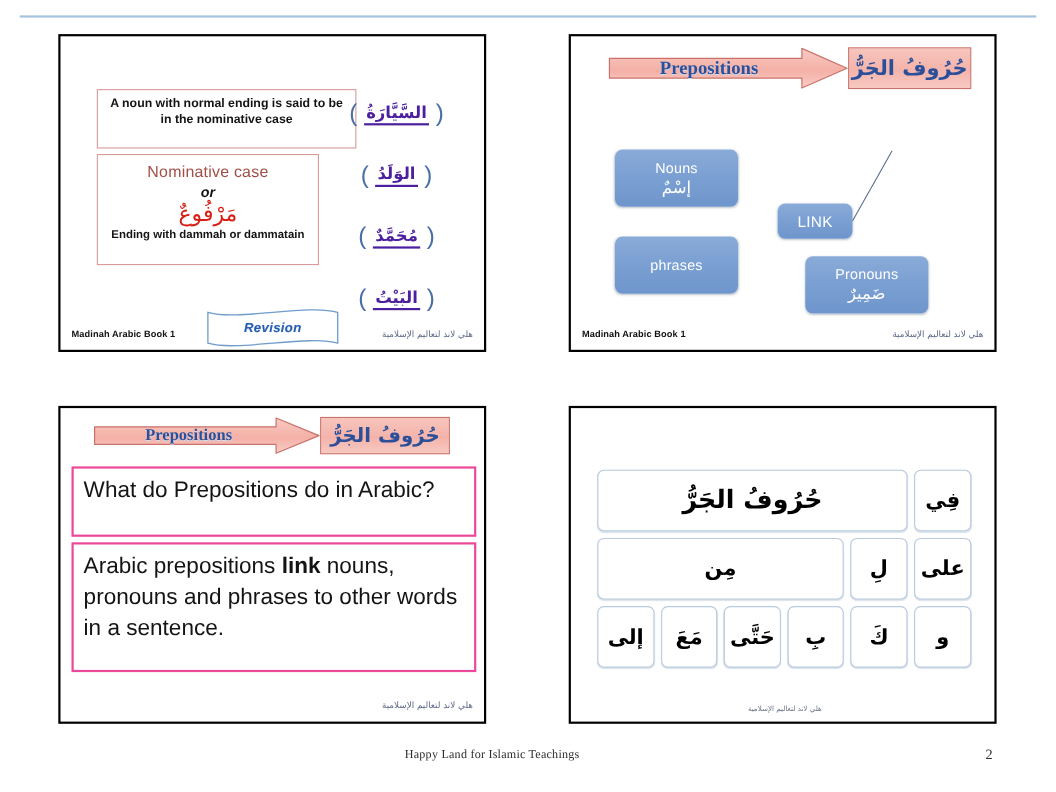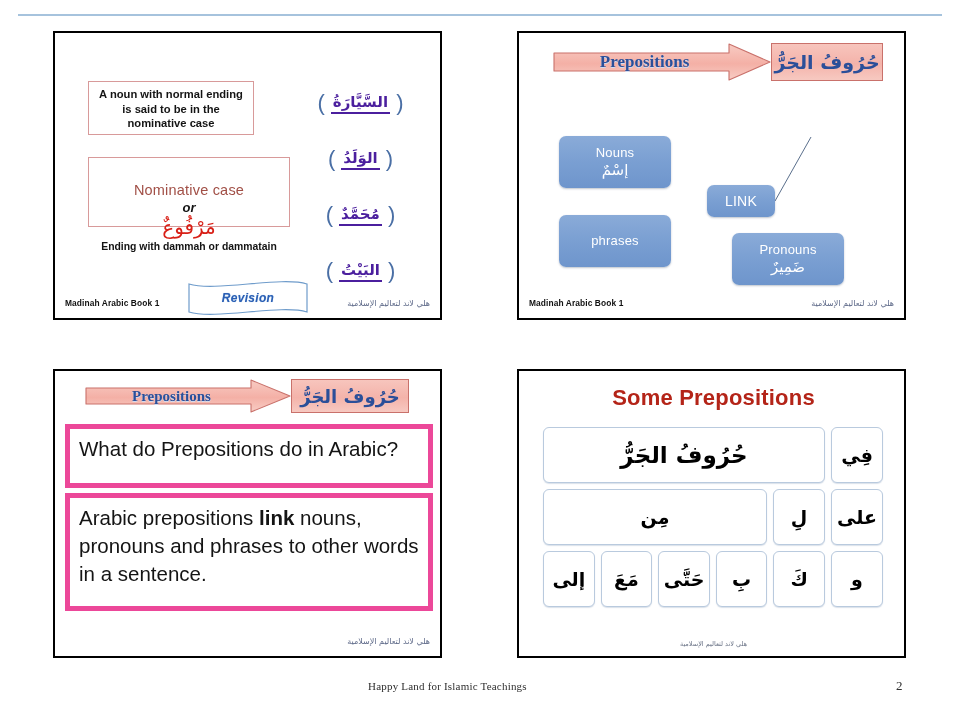--- a/index.html
+++ b/index.html
@@ -33,27 +33,27 @@
 
   
   .s1-box{
     position:absolute;
     border:1px solid #d89a9a;
     box-sizing:border-box;
     background:#fff;
     text-align:center;
   }
   #s1-box-a{
-    left:33px;top:48px;width:166px;height:54px;
+    left:33px;top:48px;width:236px;height:54px;
     padding:5px 6px 0 6px;
     font-size:11.2px;line-height:14.5px;color:#141414;font-weight:600;
   }
   #s1-box-b{
-    left:33px;top:124px;width:202px;height:70px;
-    padding:22px 6px 0 6px;
+    left:33px;top:107px;width:202px;height:101px;
+    padding:6px 6px 0 6px;
   }
   .s1-nominative{
     font-size:14.5px;color:#a14f46;letter-spacing:.2px;line-height:20px;
   }
   .s1-or{
     font-size:13px;color:#141414;font-weight:700;line-height:16px;margin-top:0px;font-style:italic;
   }
   .s1-marfoo{
     font-size:20px;color:#d81f16;line-height:23px;direction:rtl;
     font-family:"DejaVu Sans","Liberation Sans",sans-serif;
@@ -145,21 +145,21 @@
   .s2-connector{position:absolute;left:0;top:0;width:389px;height:289px;pointer-events:none;}
 
   
   #s3-header{left:10px;top:8px;}
   #s3-header .prep-arrow{width:206px;height:34px;}
   #s3-header .prep-arrow-label{font-size:15px;}
   #s3-header .prep-target{width:118px;height:34px;font-size:18px;}
 
   .s3-box{
     position:absolute;left:10px;box-sizing:border-box;
-    border:5px solid #ec4899;background:#fff;
+    border:2px solid #ec4899;background:#fff;
     padding:6px 9px;color:#141414;
     font-size:20.5px;line-height:28px;
   }
   #s3-q{top:53px;width:368px;height:64px;}
   #s3-a{top:122px;width:368px;height:118px;}
   .s3-bold{font-weight:700;}
 
   
   .s4-title{
     position:absolute;left:0;top:14px;width:389px;text-align:center;
@@ -322,21 +322,20 @@
 
     <div class="s3-box" id="s3-a">
       <span>Arabic prepositions </span><span class="s3-bold">link</span><span> nouns, pronouns and phrases to other words in a sentence.</span>
     </div>
 
     <div class="arabic-credit">هلي لاند لتعاليم الإسلامية</div>
   </div>
 
   <div class="slide" id="slide-4">
 
-    <div class="s4-title">Some Prepositions</div>
 
     <div class="s4-grid">
 
       <div class="s4-row">
         <div class="s4-cell small">فِي</div>
         <div class="s4-cell wide">حُرُوفُ الجَرُّ</div>
       </div>
 
       <div class="s4-row">
         <div class="s4-cell small">على</div>

